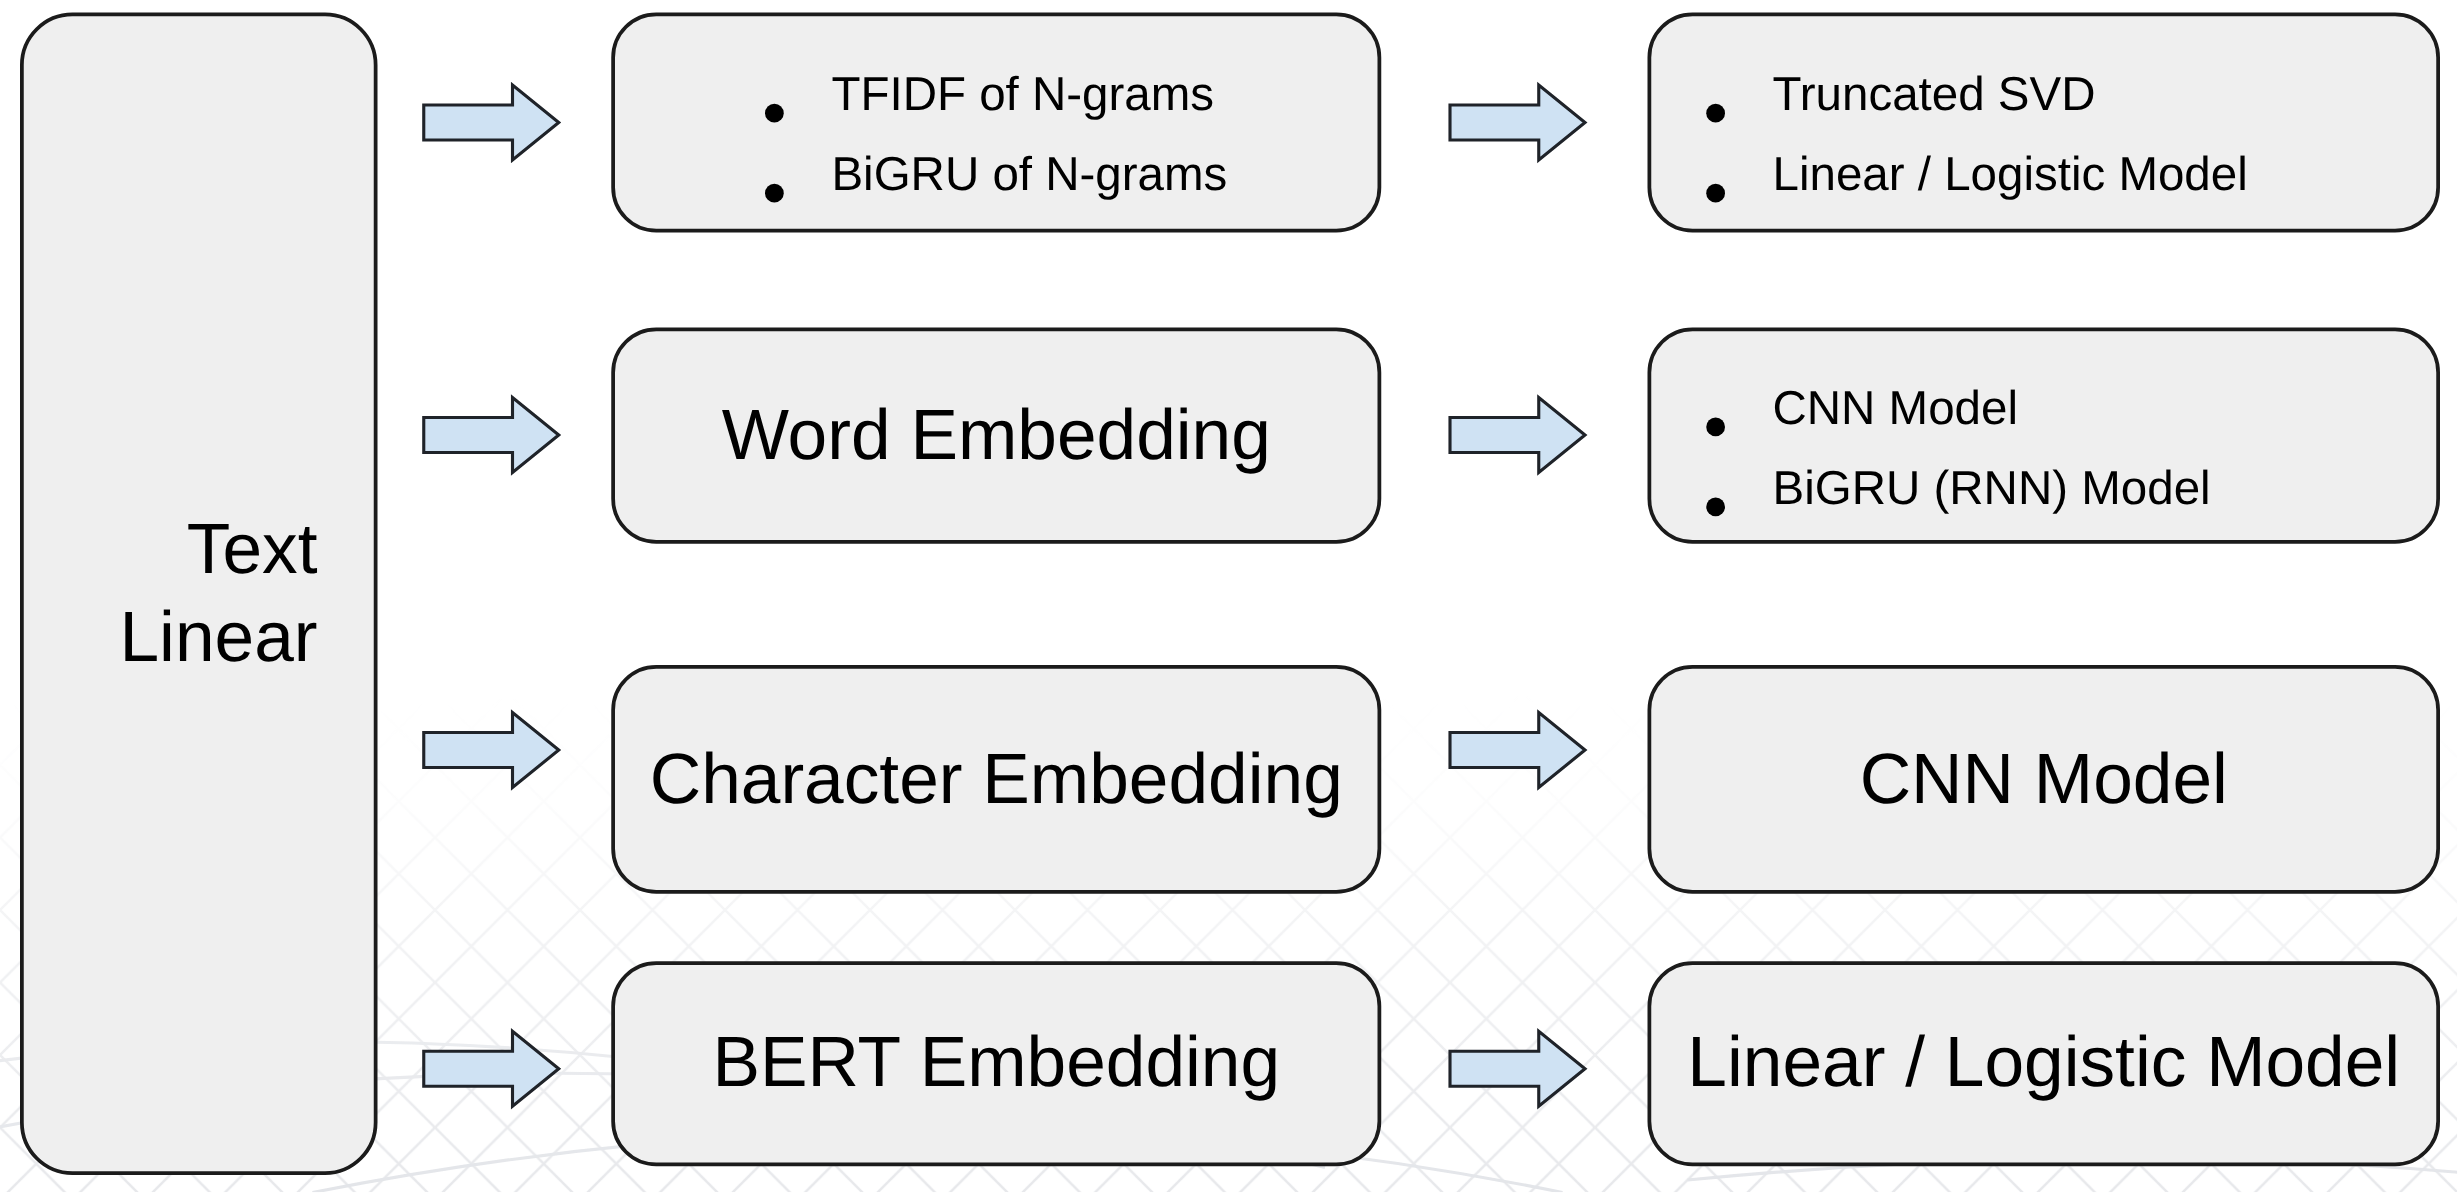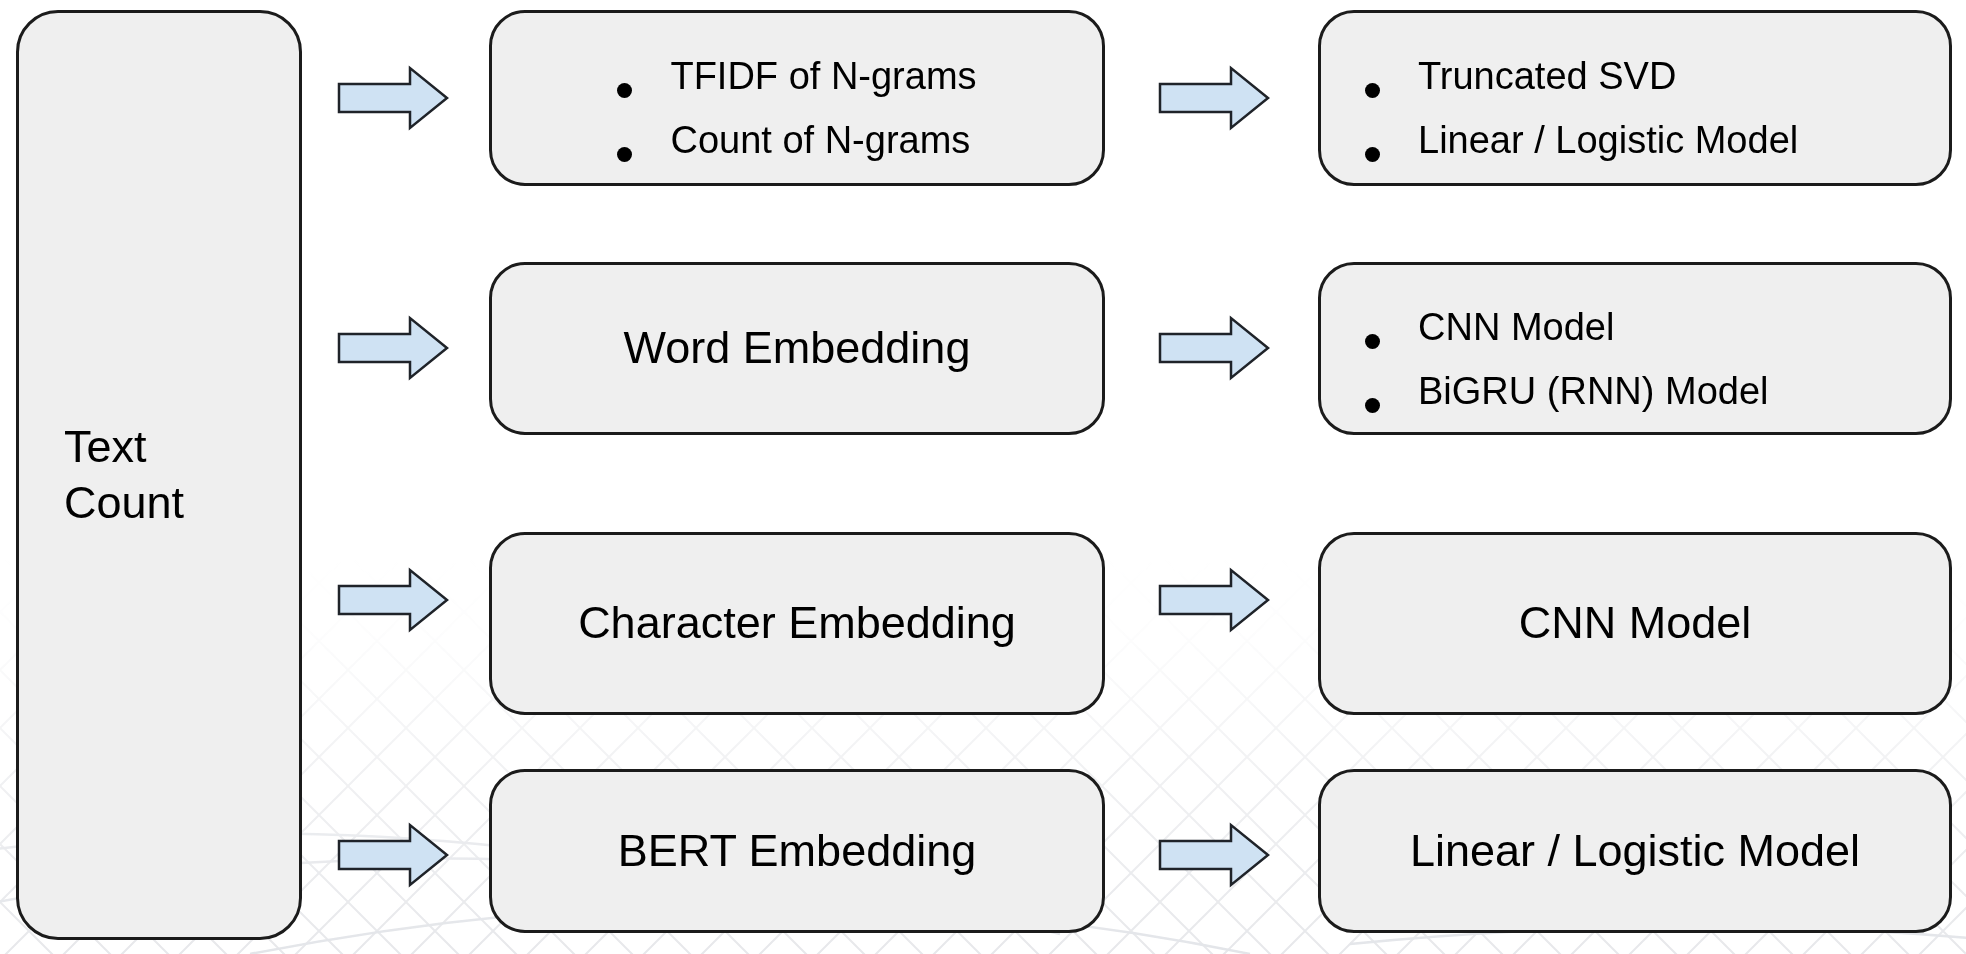--- a/index.html
+++ b/index.html
@@ -28,23 +28,23 @@
     z-index: 1;
     box-sizing: border-box;
     background: #efefef;
     border: 3px solid #1b1b1b;
     border-radius: 36px;
     display: flex;
     align-items: center;
     justify-content: center;
   }
   .label {
-    font-size: 45px;
+    font-size: 57px;
     line-height: 1.25;
-    text-align: left;
+    text-align: right;
     white-space: pre-line;
   }
 
   .source { left: 16px; top: 10px; width: 286px; height: 930px; border-radius: 42px; }
   .source .label { width: 190px; }
 
   .feature { left: 489px;  width: 616px; }
   .model   { left: 1318px; width: 634px; }
 
   .r1 { top: 10px;  height: 176px; }
@@ -91,35 +91,35 @@
     <g mask="url(#fadeMask)">
       <rect width="1966" height="400" fill="url(#net)"></rect>
       <path d="M-60 360 Q 480 240 1060 380" stroke="#e3e5e9" stroke-width="2.5" fill="none"></path>
       <path d="M250 400 Q 760 300 1250 400" stroke="#e3e5e9" stroke-width="2.5" fill="none"></path>
       <path d="M-40 300 Q 300 250 700 320" stroke="#e3e5e9" stroke-width="2.5" fill="none"></path>
       <path d="M1350 390 Q 1680 358 1980 385" stroke="#e3e5e9" stroke-width="2.5" fill="none"></path>
     </g>
   </svg>
 
   <div class="box source">
-    <div class="label">Text Count</div>
+    <div class="label">Text Linear</div>
   </div>
 
   <svg class="arrow a1 ar1" viewBox="0 0 113 68">
     <path d="M2 20 H73 V4 L110 34 L73 64 V48 H2 Z" fill="#cfe2f3" stroke="#1f2329" stroke-width="2.5"></path>
   </svg>
   <div class="box feature r1 center-list">
     <ul class="bullets">
       <li>
         <span class="dot"></span>
         <span>TFIDF of N-grams</span>
       </li>
       <li>
         <span class="dot"></span>
-        <span>Count of N-grams</span>
+        <span>BiGRU of N-grams</span>
       </li>
     </ul>
   </div>
   <svg class="arrow a2 ar1" viewBox="0 0 113 68">
     <path d="M2 20 H73 V4 L110 34 L73 64 V48 H2 Z" fill="#cfe2f3" stroke="#1f2329" stroke-width="2.5"></path>
   </svg>
   <div class="box model r1 left-list">
     <ul class="bullets">
       <li>
         <span class="dot"></span>

